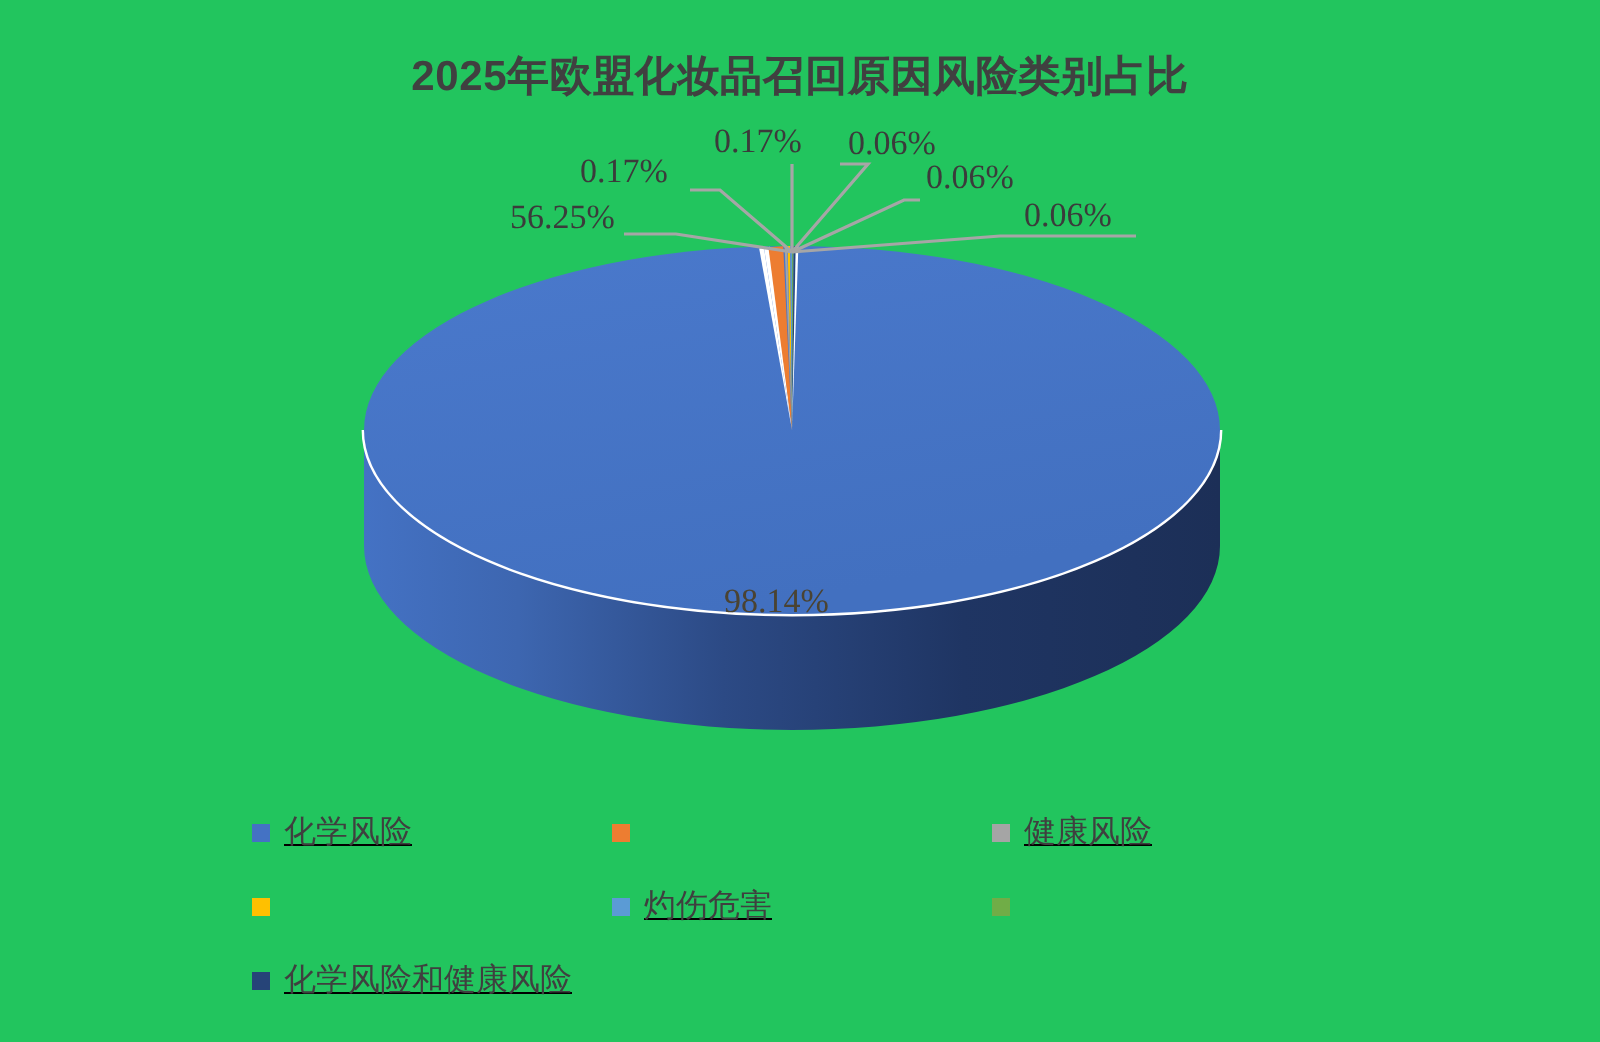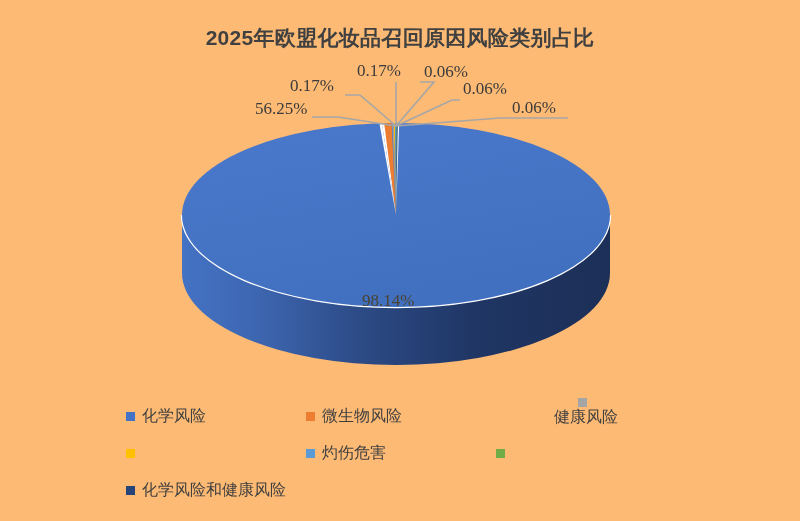--- a/index.html
+++ b/index.html
@@ -7,21 +7,21 @@
     padding: 0;
     background: #ffffff;
   }
   body {
     font-family: "Liberation Sans", "DejaVu Sans", sans-serif;
   }
   #chart-root {
     position: relative;
     width: 800px;
     height: 521px;
-    background: #fdba74;
+    background: #22c55e;
     overflow: hidden;
   }
   #chart-title {
     position: absolute;
     left: 0;
     top: 24px;
     width: 800px;
     text-align: center;
     font-size: 21px;
     font-weight: bold;
@@ -48,20 +48,21 @@
     font-size: 17px;
     color: #4a4332;
     white-space: nowrap;
     font-family: "Liberation Serif", "DejaVu Serif", serif;
   }
   #legend {
     position: absolute;
     left: 0;
     top: 398px;
     width: 800px;
+    text-decoration: underline;
   }
   .legend-row {
     display: flex;
     align-items: center;
     height: 37px;
     padding-left: 126px;
     box-sizing: border-box;
   }
   .legend-item {
     display: flex;
@@ -145,23 +146,22 @@
   </div>
 
   <div id="legend">
       <div class="legend-row">
         <div class="legend-item" style="width: 180px;">
           <span class="legend-swatch" style="background: rgb(68, 114, 196);"></span>
           <span class="legend-text">化学风险</span>
         </div>
         <div class="legend-item" style="width: 190px;">
           <span class="legend-swatch" style="background: rgb(237, 125, 49);"></span>
-          <span class="legend-text">微生物风险</span>
         </div>
-        <div class="legend-item" style="width: 180px; flex-direction: column;">
+        <div class="legend-item" style="width: 180px;">
           <span class="legend-swatch" style="background: rgb(165, 165, 165);"></span>
           <span class="legend-text">健康风险</span>
         </div>
       </div>
       <div class="legend-row">
         <div class="legend-item" style="width: 180px;">
           <span class="legend-swatch" style="background: rgb(255, 192, 0);"></span>
         </div>
         <div class="legend-item" style="width: 190px; text-align: center;">
           <span class="legend-swatch" style="background: rgb(91, 155, 213);"></span>

